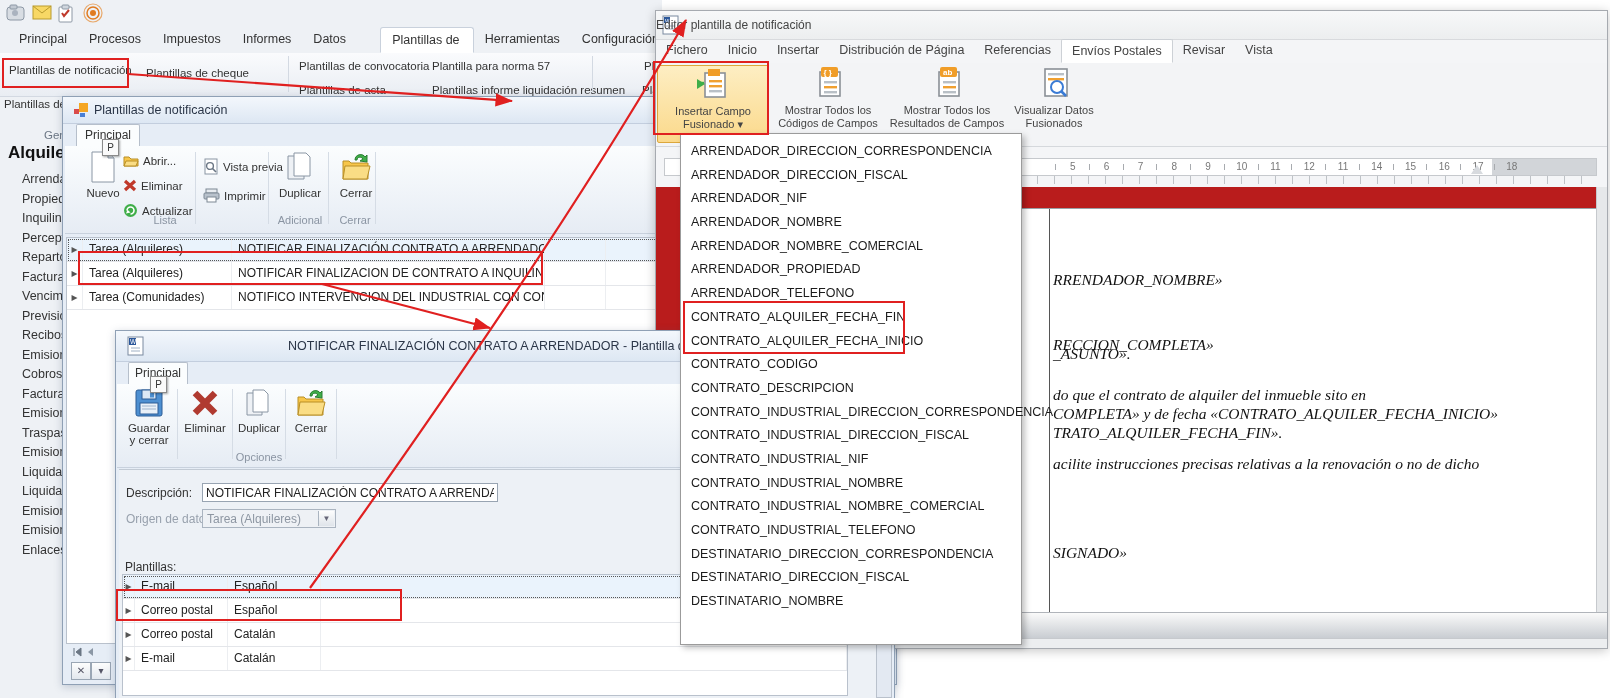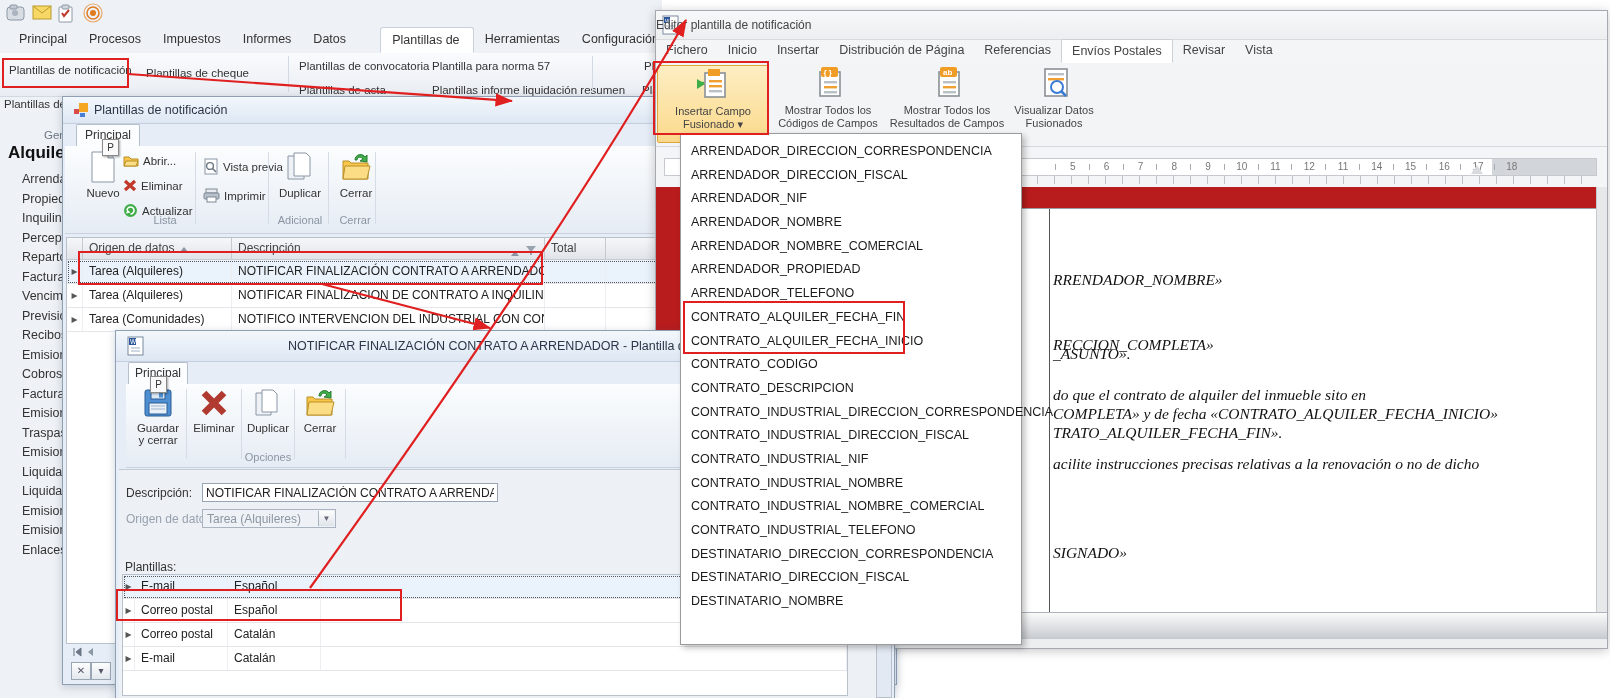--- a/index.html
+++ b/index.html
@@ -263,32 +263,20 @@
             </svg></span>
         <div class="lbl">Cerrar</div>
       </div>
       <div class="tsep" style="left:310px;top:6px;height:72px;"></div>
       <div class="tgrp" style="left:20px;top:68px;width:160px;">Lista</div>
       <div class="tgrp" style="left:205px;top:68px;width:60px;">Adicional</div>
       <div class="tgrp" style="left:266px;top:68px;width:48px;">Cerrar</div>
     </div>
 
     <div class="grid" style="left:3px;top:140px;width:827px;height:405px;">
-      <div class="ghead">
-        <div class="gc ind"></div>
-        <div class="gc" style="flex:0 0 142px;"><span>Origen de datos</span><span class="sorticon"></span></div>
-        <div class="gc" style="flex:0 0 306px;"><span>Descripción</span>
-          <span class="abs" style="right:8px;top:4px;"><span class="sorticon"></span>
-          <svg class="funnel" width="10" height="10">
-                <path d="M0,0 L10,0 L6,5 L6,9 L4,9 L4,5 Z" fill="#9aa4b0"></path>
-              </svg></span>
-        </div>
-        <div class="gc" style="flex:0 0 54px;">Total</div>
-        <div class="gc" style="flex:1 1 auto;"></div>
-      </div>
       <div>
 
           <div class="grow selected">
             <div class="gc ind"><span>▸</span></div>
             <div class="gc" style="flex:0 0 142px;">Tarea (Alquileres)</div>
             <div class="gc" style="flex:0 0 306px;">NOTIFICAR FINALIZACIÓN CONTRATO A ARRENDADOR</div>
             <div class="gc" style="flex:0 0 54px;"></div>
             <div class="gc" style="flex:1 1 auto;"></div>
           </div>
 
@@ -455,21 +443,21 @@
             <rect x="3" y="2" width="7" height="7" fill="#2b579a"></rect>
             <text x="4" y="8" font-size="6.5" fill="#fff" font-family="Liberation Sans">W</text>
             <path d="M5,12 h9 M5,15 h9" stroke="#9fb0c4"></path>
           </svg>
       </span>
       <span class="xtitletext" style="left:172px;top:8px;">NOTIFICAR FINALIZACIÓN CONTRATO A ARRENDADOR - Plantilla de not</span>
     </div>
     <div class="ptab" style="left:12px;top:31px;width:58px;height:22px;">Principal</div>
     <div class="keytip" style="left:34px;top:45px;">P</div>
 
-    <div class="tbar" style="left:10px;top:53px;width:774px;height:83px;">
+    <div class="tbar" style="left:1px;top:53px;width:774px;height:83px;">
       <div class="tbtn" style="left:7px;top:4px;width:50px;">
         <span><svg width="30" height="30">
               <rect x="2" y="2" width="26" height="26" rx="2" fill="#4d8fd1" stroke="#2c5d96"></rect>
               <rect x="8" y="2" width="14" height="9" fill="#dce8f5" stroke="#2c5d96"></rect>
               <rect x="16" y="3.5" width="4" height="6" fill="#4d8fd1"></rect>
               <rect x="6" y="15" width="18" height="11" fill="#e9f0f8" stroke="#2c5d96"></rect>
               <path d="M8,18 h14 M8,21 h14" stroke="#9fb4cc"></path>
             </svg></span>
         <div class="lbl">
             <div>Guardar</div>

